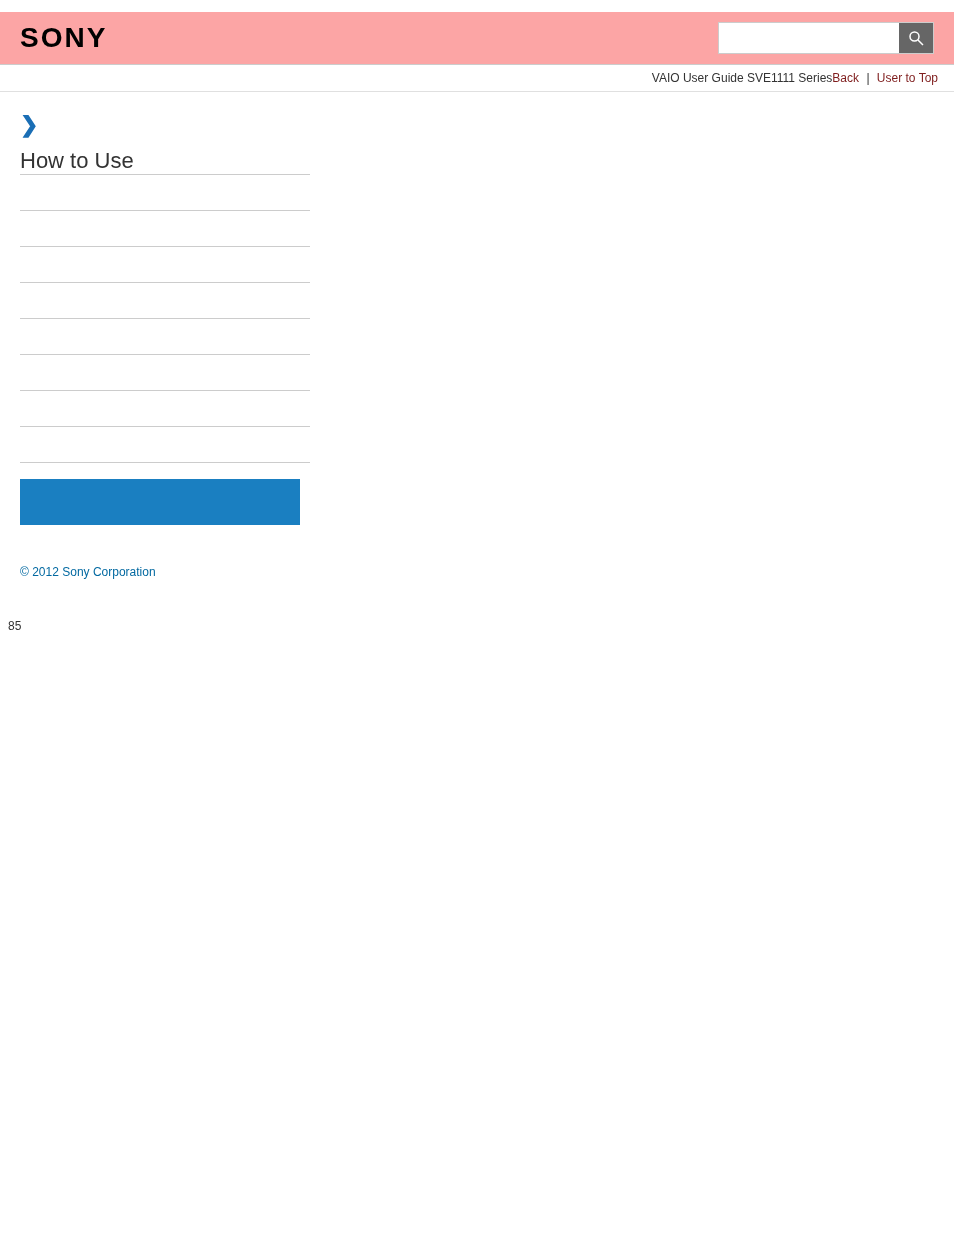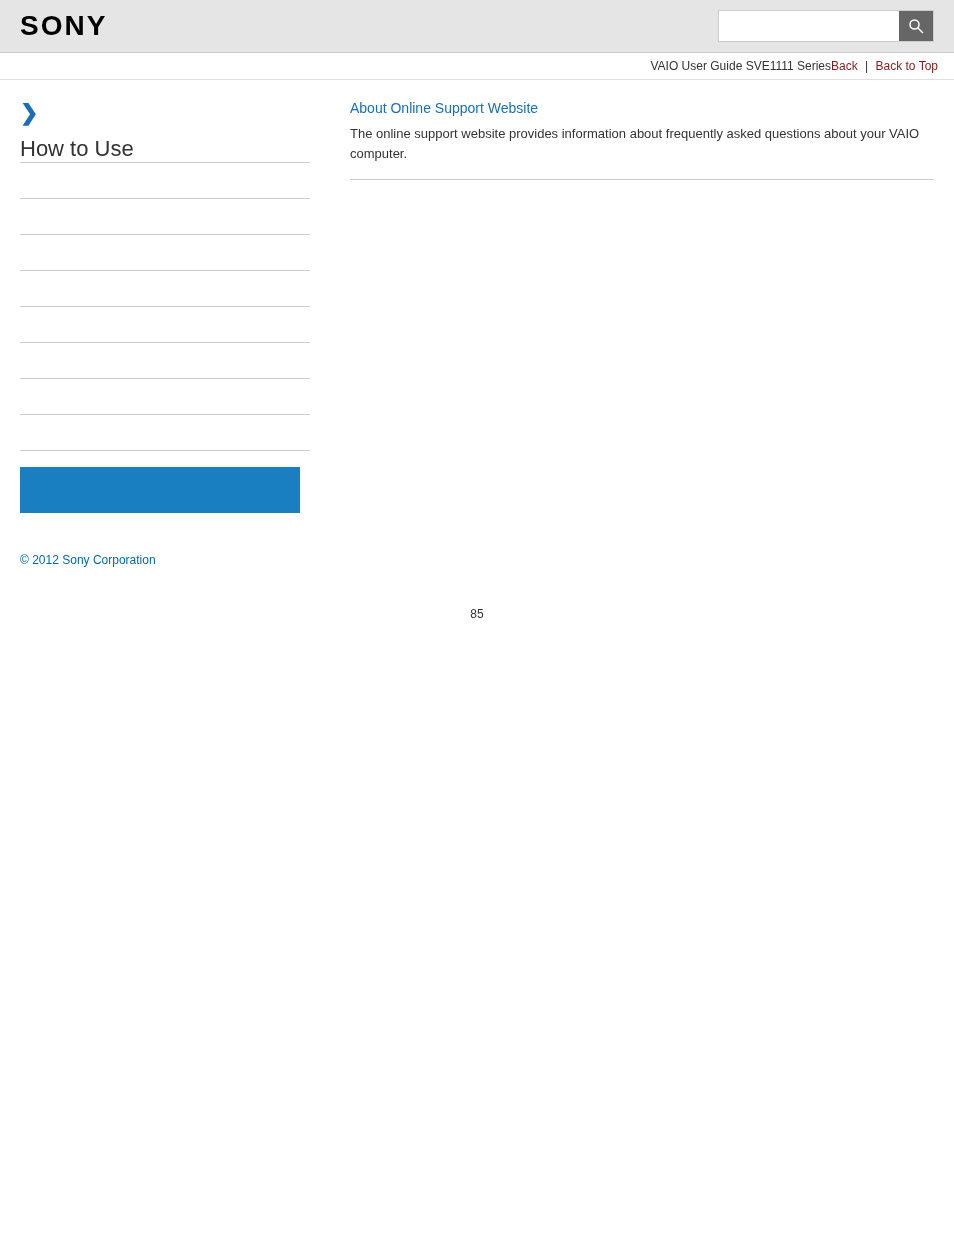--- a/index.html
+++ b/index.html
@@ -17,21 +17,22 @@
       min-height: 1235px;
     }
 
     
     .header {
       display: flex;
       align-items: center;
       justify-content: space-between;
       padding: 10px 20px;
       border-bottom: 1px solid #ccc;
-      background: #e5e5e5;
+      background: #fca5a5;
+      margin-top: 12px;
     }
 
     .sony-logo {
       font-size: 28px;
       font-weight: bold;
       letter-spacing: 2px;
       color: #000;
       font-family: Arial, Helvetica, sans-serif;
     }
 
@@ -173,21 +174,21 @@
 
     
     .footer {
       padding: 20px;
       font-size: 12px;
       color: #0369a1;
     }
 
     
     .page-number {
-      text-align: center;
+      text-align: left;
       font-size: 12px;
       color: #333;
       padding: 20px 8px;
     }
   </style>
 </head>
 <body>
 
 <div class="header">
   <div class="sony-logo">SONY</div>
@@ -201,21 +202,21 @@
     </button>
   </div>
 </div>
 
 <div class="breadcrumb-bar">
   <span class="guide-title">VAIO User Guide SVE1111 Series</span>
   <div class="nav-links">
     <a href="#">Back</a>
     <span class="nav-separator"> | </span>
     <a href="#">
-      <span>Back to Top</span>
+      <span>User to Top</span>
     </a>
   </div>
 </div>
 
 <div class="main-content">
 
   <div class="sidebar">
     <span class="chevron-icon">❯</span>
     <div class="sidebar-title">How to Use</div>
     <ul class="sidebar-links">
@@ -224,24 +225,20 @@
       <li><a href="#">&nbsp;</a></li>
       <li><a href="#">&nbsp;</a></li>
       <li><a href="#">&nbsp;</a></li>
       <li><a href="#">&nbsp;</a></li>
       <li><a href="#">&nbsp;</a></li>
       <li><a href="#">&nbsp;</a></li>
     </ul>
     <button class="sidebar-button"></button>
   </div>
 
-  <div class="content-area">
-    <a href="#" class="content-link-title">About Online Support Website</a>
-    <p class="content-description">The online support website provides information about frequently asked questions about your VAIO computer.</p>
-  </div>
 
 </div>
 
 <div class="footer">
   <span>© 2012 Sony Corporation</span>
 </div>
 
 <div class="page-number">
   <span>85</span>
 </div>

